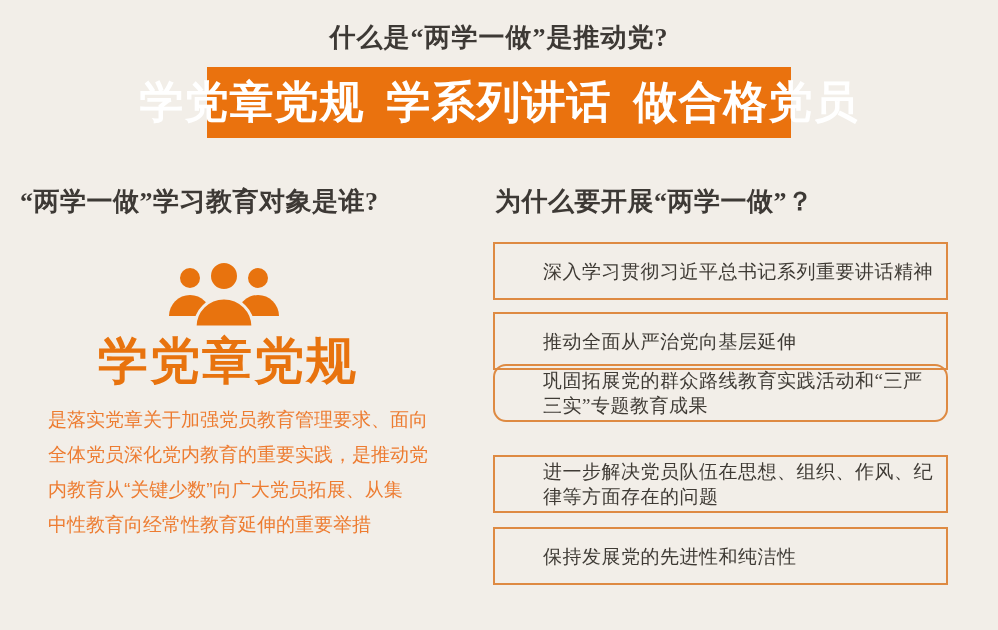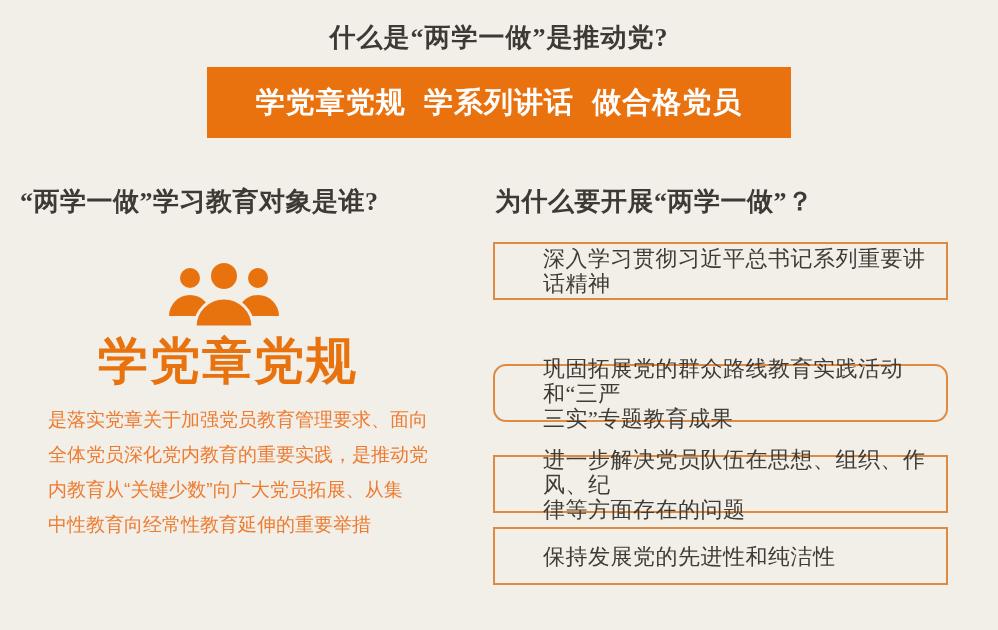--- a/index.html
+++ b/index.html
@@ -22,21 +22,21 @@
   }
   .banner {
     position: absolute;
     left: 207px; top: 67px;
     width: 584px; height: 71px;
     background: #EA720E;
     display: flex; align-items: center; justify-content: center;
   }
   .banner-text {
     color: #FFFFFF;
-    font-size: 29px;
+    font-size: 44px;
     font-weight: 700;
     letter-spacing: 1px;
     word-spacing: 10px;
     white-space: nowrap;
   }
   .section-heading {
     position: absolute;
     top: 184px;
     text-align: left;
     font-size: 26px;
@@ -71,21 +71,21 @@
   .reason-box {
     position: absolute;
     left: 493px;
     width: 455px; height: 58px;
     box-sizing: border-box;
     border: 2px solid #DE8A42;
     display: flex; align-items: center;
     padding-left: 48px; padding-right: 10px;
   }
   .reason-label {
-    font-size: 22px;
+    font-size: 19px;
     line-height: 25px;
     color: #3F3B35;
     letter-spacing: 0.5px;
     white-space: pre-line;
   }
   .box-1 { top: 242px; }
   .box-2 { top: 312px; }
   .box-3 { top: 364px; border-radius: 13px; }
   .box-4 { top: 455px; }
   .box-5 { top: 527px; }
@@ -117,20 +117,23 @@
   <div class="audience-description">是落实党章关于加强党员教育管理要求、面向
 全体党员深化党内教育的重要实践，是推动党
 内教育从“关键少数”向广大党员拓展、从集
 中性教育向经常性教育延伸的重要举措</div>
 
   <div class="section-heading right-heading">为什么要开展“两学一做”？</div>
 
   <div class="reason-box box-1">
     <div class="reason-label">深入学习贯彻习近平总书记系列重要讲话精神</div>
   </div>
+  <div class="reason-box box-2">
+    <div class="reason-label">推动全面从严治党向基层延伸</div>
+  </div>
   <div class="reason-box box-3">
     <div class="reason-label">巩固拓展党的群众路线教育实践活动和“三严
 三实”专题教育成果</div>
   </div>
   <div class="reason-box box-5">
     <div class="reason-label">保持发展党的先进性和纯洁性</div>
   </div>
   <div class="reason-box box-4">
     <div class="reason-label">进一步解决党员队伍在思想、组织、作风、纪
 律等方面存在的问题</div>

